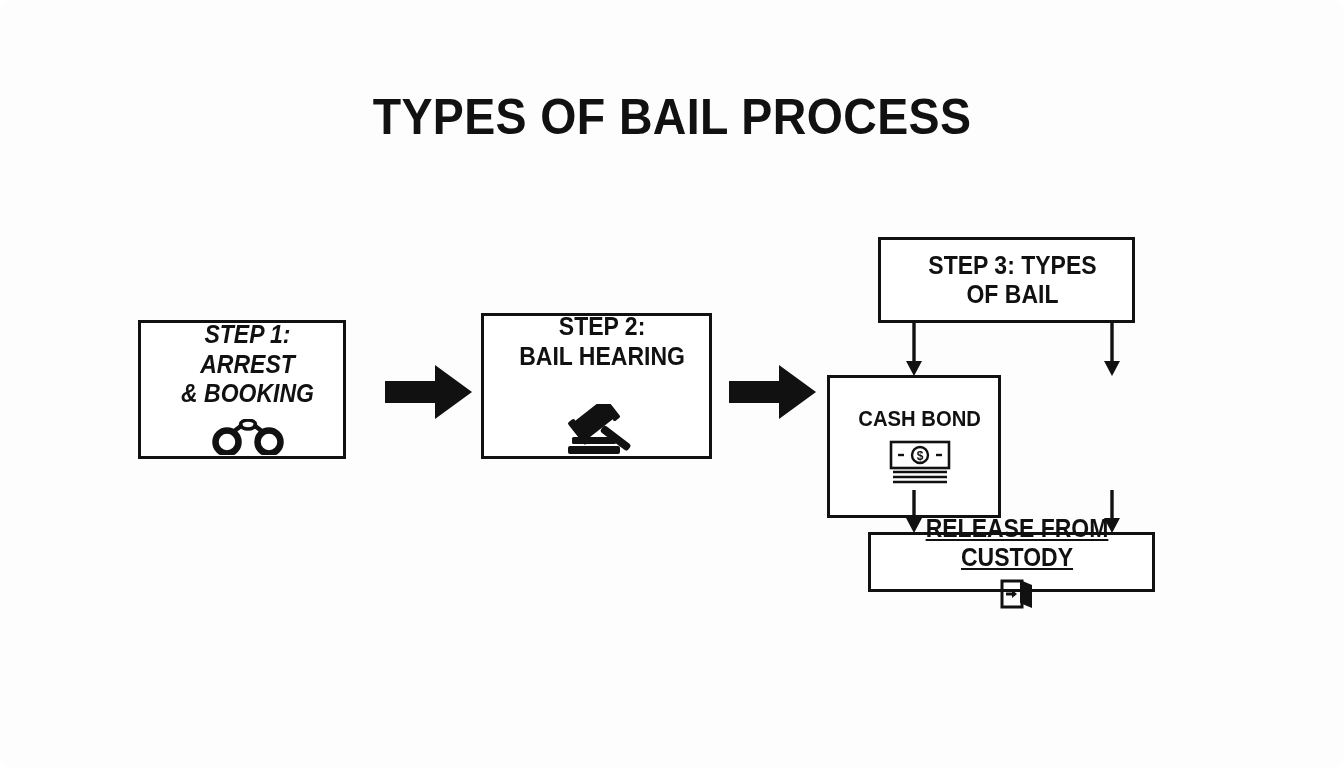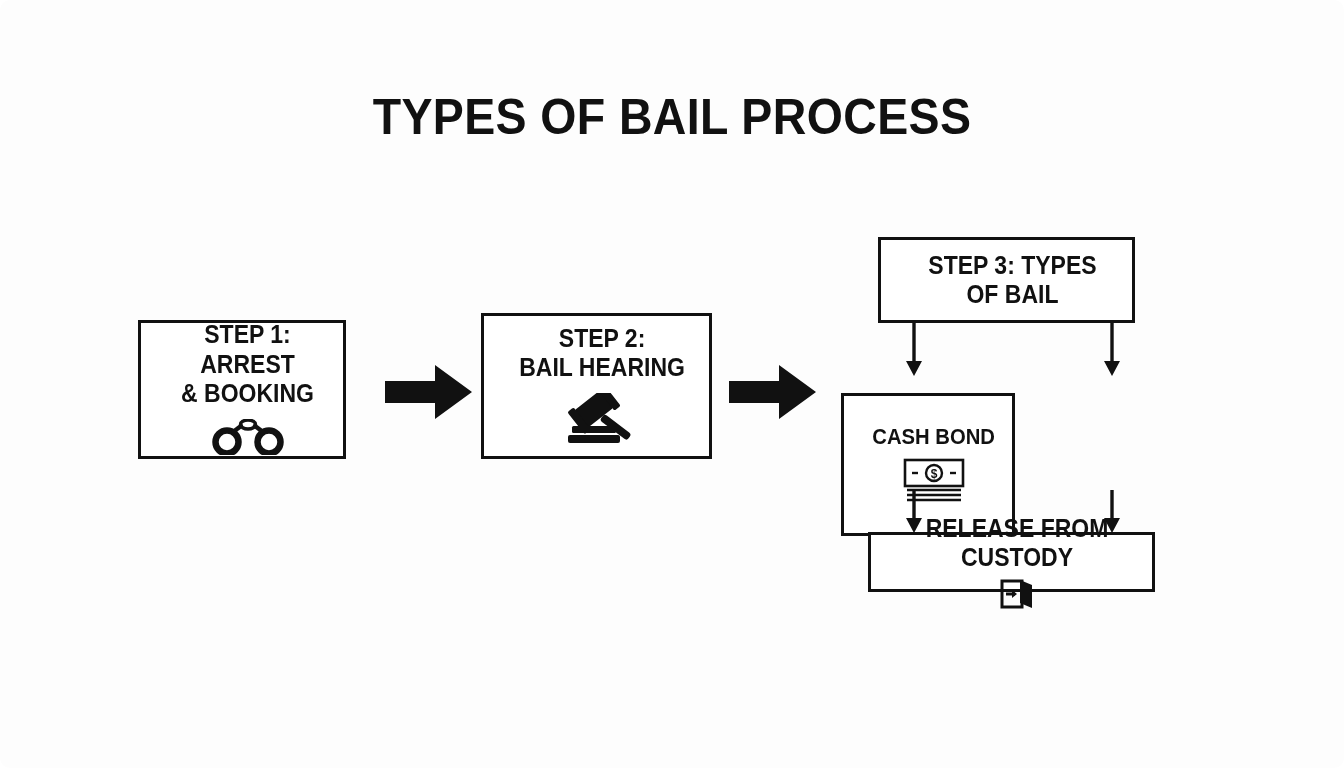--- a/index.html
+++ b/index.html
@@ -59,26 +59,26 @@
     font-weight: bold;
     color: #111111;
     text-align: center;
     line-height: 1.18;
     transform: scaleX(0.92);
     transform-origin: 50% 50%;
     white-space: pre-line;
   }
 
   
-  #node-step1   { left: 138px; top: 320px; width: 208px; height: 139px; }
-  #node-step2   { left: 481px; top: 313px; width: 231px; height: 146px; }
+  #node-step1   { left: 138px; top: 320px; width: 208px; height: 139px; font-style: italic; }
+  #node-step2   { left: 481px; top: 313px; width: 231px; height: 146px; justify-content: space-between; }
   #node-step3   { left: 878px; top: 237px; width: 257px; height: 86px;  }
-  #node-cash    { left: 827px; top: 393px; width: 174px; height: 143px; margin-left: 14px; }
+  #node-cash    { left: 827px; top: 375px; width: 174px; height: 143px; }
   #node-surety  { left: 1021px; top: 375px; width: 173px; height: 117px; }
-  #node-release { left: 868px; top: 532px; width: 287px; height: 60px;  }
+  #node-release { left: 868px; top: 532px; width: 287px; height: 60px; text-decoration: underline;  }
 
   #node-step1 .node-label,
   #node-step2 .node-label { font-size: 25px; }
   #node-step3 .node-label { font-size: 25px; }
   #node-cash .node-label,
   #node-surety .node-label { font-size: 22px; }
   #node-release .node-label { font-size: 25px; }
 
   #node-step1 .node-label,
   #node-step2 .node-label { margin-top: -4px; }

